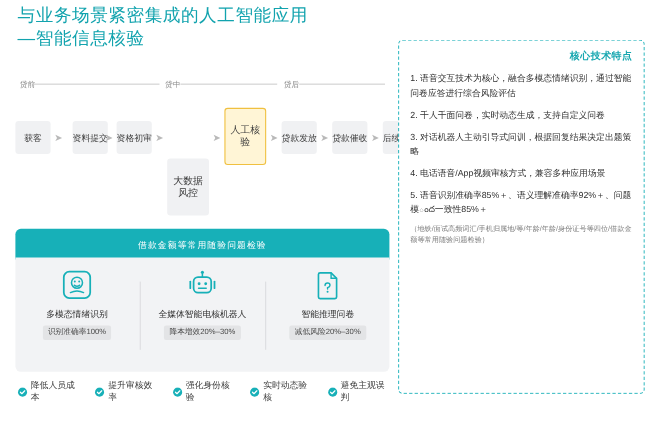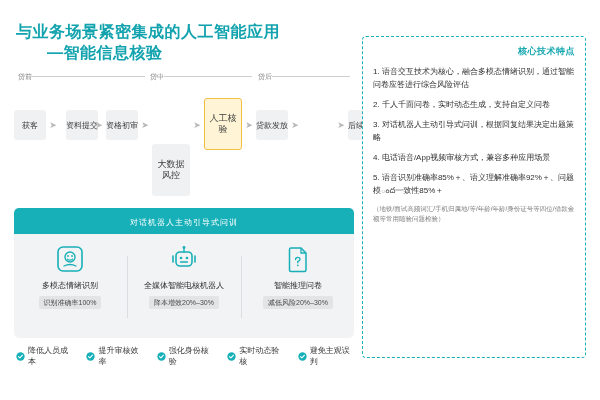--- a/index.html
+++ b/index.html
@@ -7,25 +7,25 @@
     width:600px;height:400px;
     background:#ffffff;
     font-family:"Liberation Sans","DejaVu Sans",sans-serif;
     overflow:hidden;
     position:relative;
   }
   .page{position:absolute;inset:0;}
 
   
   .title{
-    position:absolute;left:16px;top:21px;width:330px;
-    color:#12a3ae;font-size:16px;font-weight:bold;line-height:21px;
+    position:absolute;left:16px;top:4px;width:330px;
+    color:#12a3ae;font-size:16px;font-weight:normal;line-height:21px;
     letter-spacing:0.5px;
   }
-  .title .l2{display:block;margin-left:31px;}
+  .title .l2{display:block;}
 
   
   .stage-label{
     position:absolute;font-size:7px;color:#8a8a8a;
   }
   .stage-line{
     position:absolute;height:1px;background:#cfcfcf;
   }
 
   
@@ -124,27 +124,28 @@
     <div class="node small" style="left:52px;">资料提交</div>
     <div class="arrow" style="left:80px;">➤</div>
     <div class="node small" style="left:92px;">资格初审</div>
     <div class="arrow" style="left:126px;">➤</div>
     <div class="node big" style="left:138px;margin-top:46px;">大数据风控</div>
     <div class="arrow" style="left:178px;">➤</div>
     <div class="node big hl" style="left:190px;">人工核验</div>
     <div class="arrow" style="left:230px;">➤</div>
     <div class="node small" style="left:242px;">贷款发放</div>
     <div class="arrow" style="left:276px;">➤</div>
+    <div class="node small" style="left:288px;">贷款催收</div>
     <div class="arrow" style="left:322px;">➤</div>
 
     <div class="node small" style="left:334px;">后续业务</div>
   </div>
 
   <div class="band">
-    <span>对话机器人主动引导式问训</span>
+    <span>借款金额等常用随验问题检验</span>
   </div>
 
   <div class="panel">
     <div class="caps">
 
       <div class="vsep" style="left:113px;"></div>
       <div class="vsep" style="left:227px;"></div>
 
       <div class="cap" style="left:6px;">
         <div class="ic">

